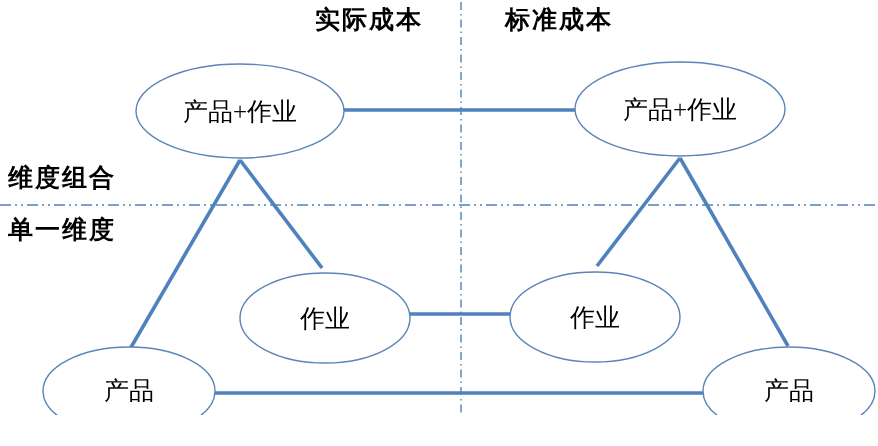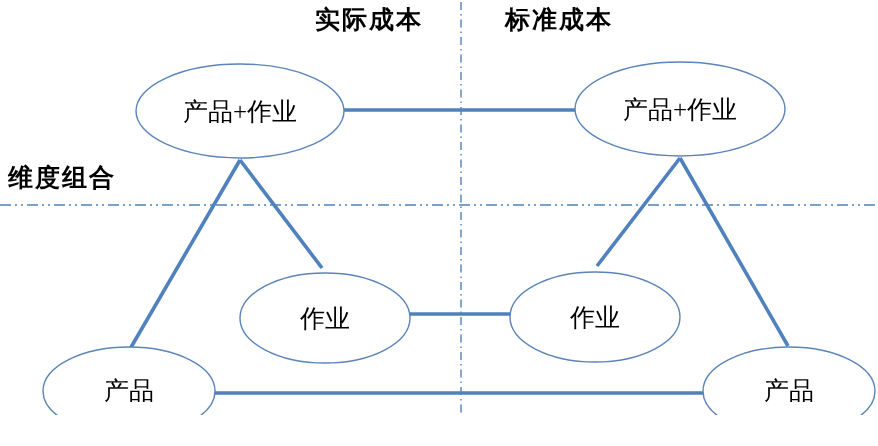--- a/index.html
+++ b/index.html
@@ -63,20 +63,21 @@
     <ellipse cx="680" cy="109" rx="105" ry="47" fill="#ffffff" stroke-width="1.4" stroke="#5b84b8"></ellipse>
     <ellipse cx="325" cy="318" rx="85" ry="45" fill="#ffffff" stroke-width="1.4" stroke="#5b84b8"></ellipse>
     <ellipse cx="595" cy="317" rx="85" ry="45" fill="#ffffff" stroke-width="1.4" stroke="#5b84b8"></ellipse>
     <ellipse cx="129" cy="391" rx="86" ry="44" fill="#ffffff" stroke-width="1.4" stroke="#5b84b8"></ellipse>
     <ellipse cx="789" cy="391" rx="86" ry="44" fill="#ffffff" stroke-width="1.4" stroke="#5b84b8"></ellipse>
   </svg>
 
   <div class="axis-label" style="left:315px; top:7px;">实际成本</div>
   <div class="axis-label" style="left:505px; top:7px;">标准成本</div>
   <div class="axis-label" style="left:8px; top:165px;">维度组合</div>
+  <div class="axis-label" style="left:8px; top:217px;">单一维度</div>
 
   <div class="node-label" style="left:136px; top:65px; width:208px; height:92px;">产品+作业</div>
   <div class="node-label" style="left:575px; top:63px; width:210px; height:92px;">产品+作业</div>
   <div class="node-label" style="left:240px; top:273px; width:170px; height:90px;">作业</div>
   <div class="node-label" style="left:510px; top:272px; width:170px; height:90px;">作业</div>
   <div class="node-label" style="left:43px; top:347px; width:172px; height:86px;">产品</div>
   <div class="node-label" style="left:703px; top:347px; width:172px; height:86px;">产品</div>
 
 </div>
 

